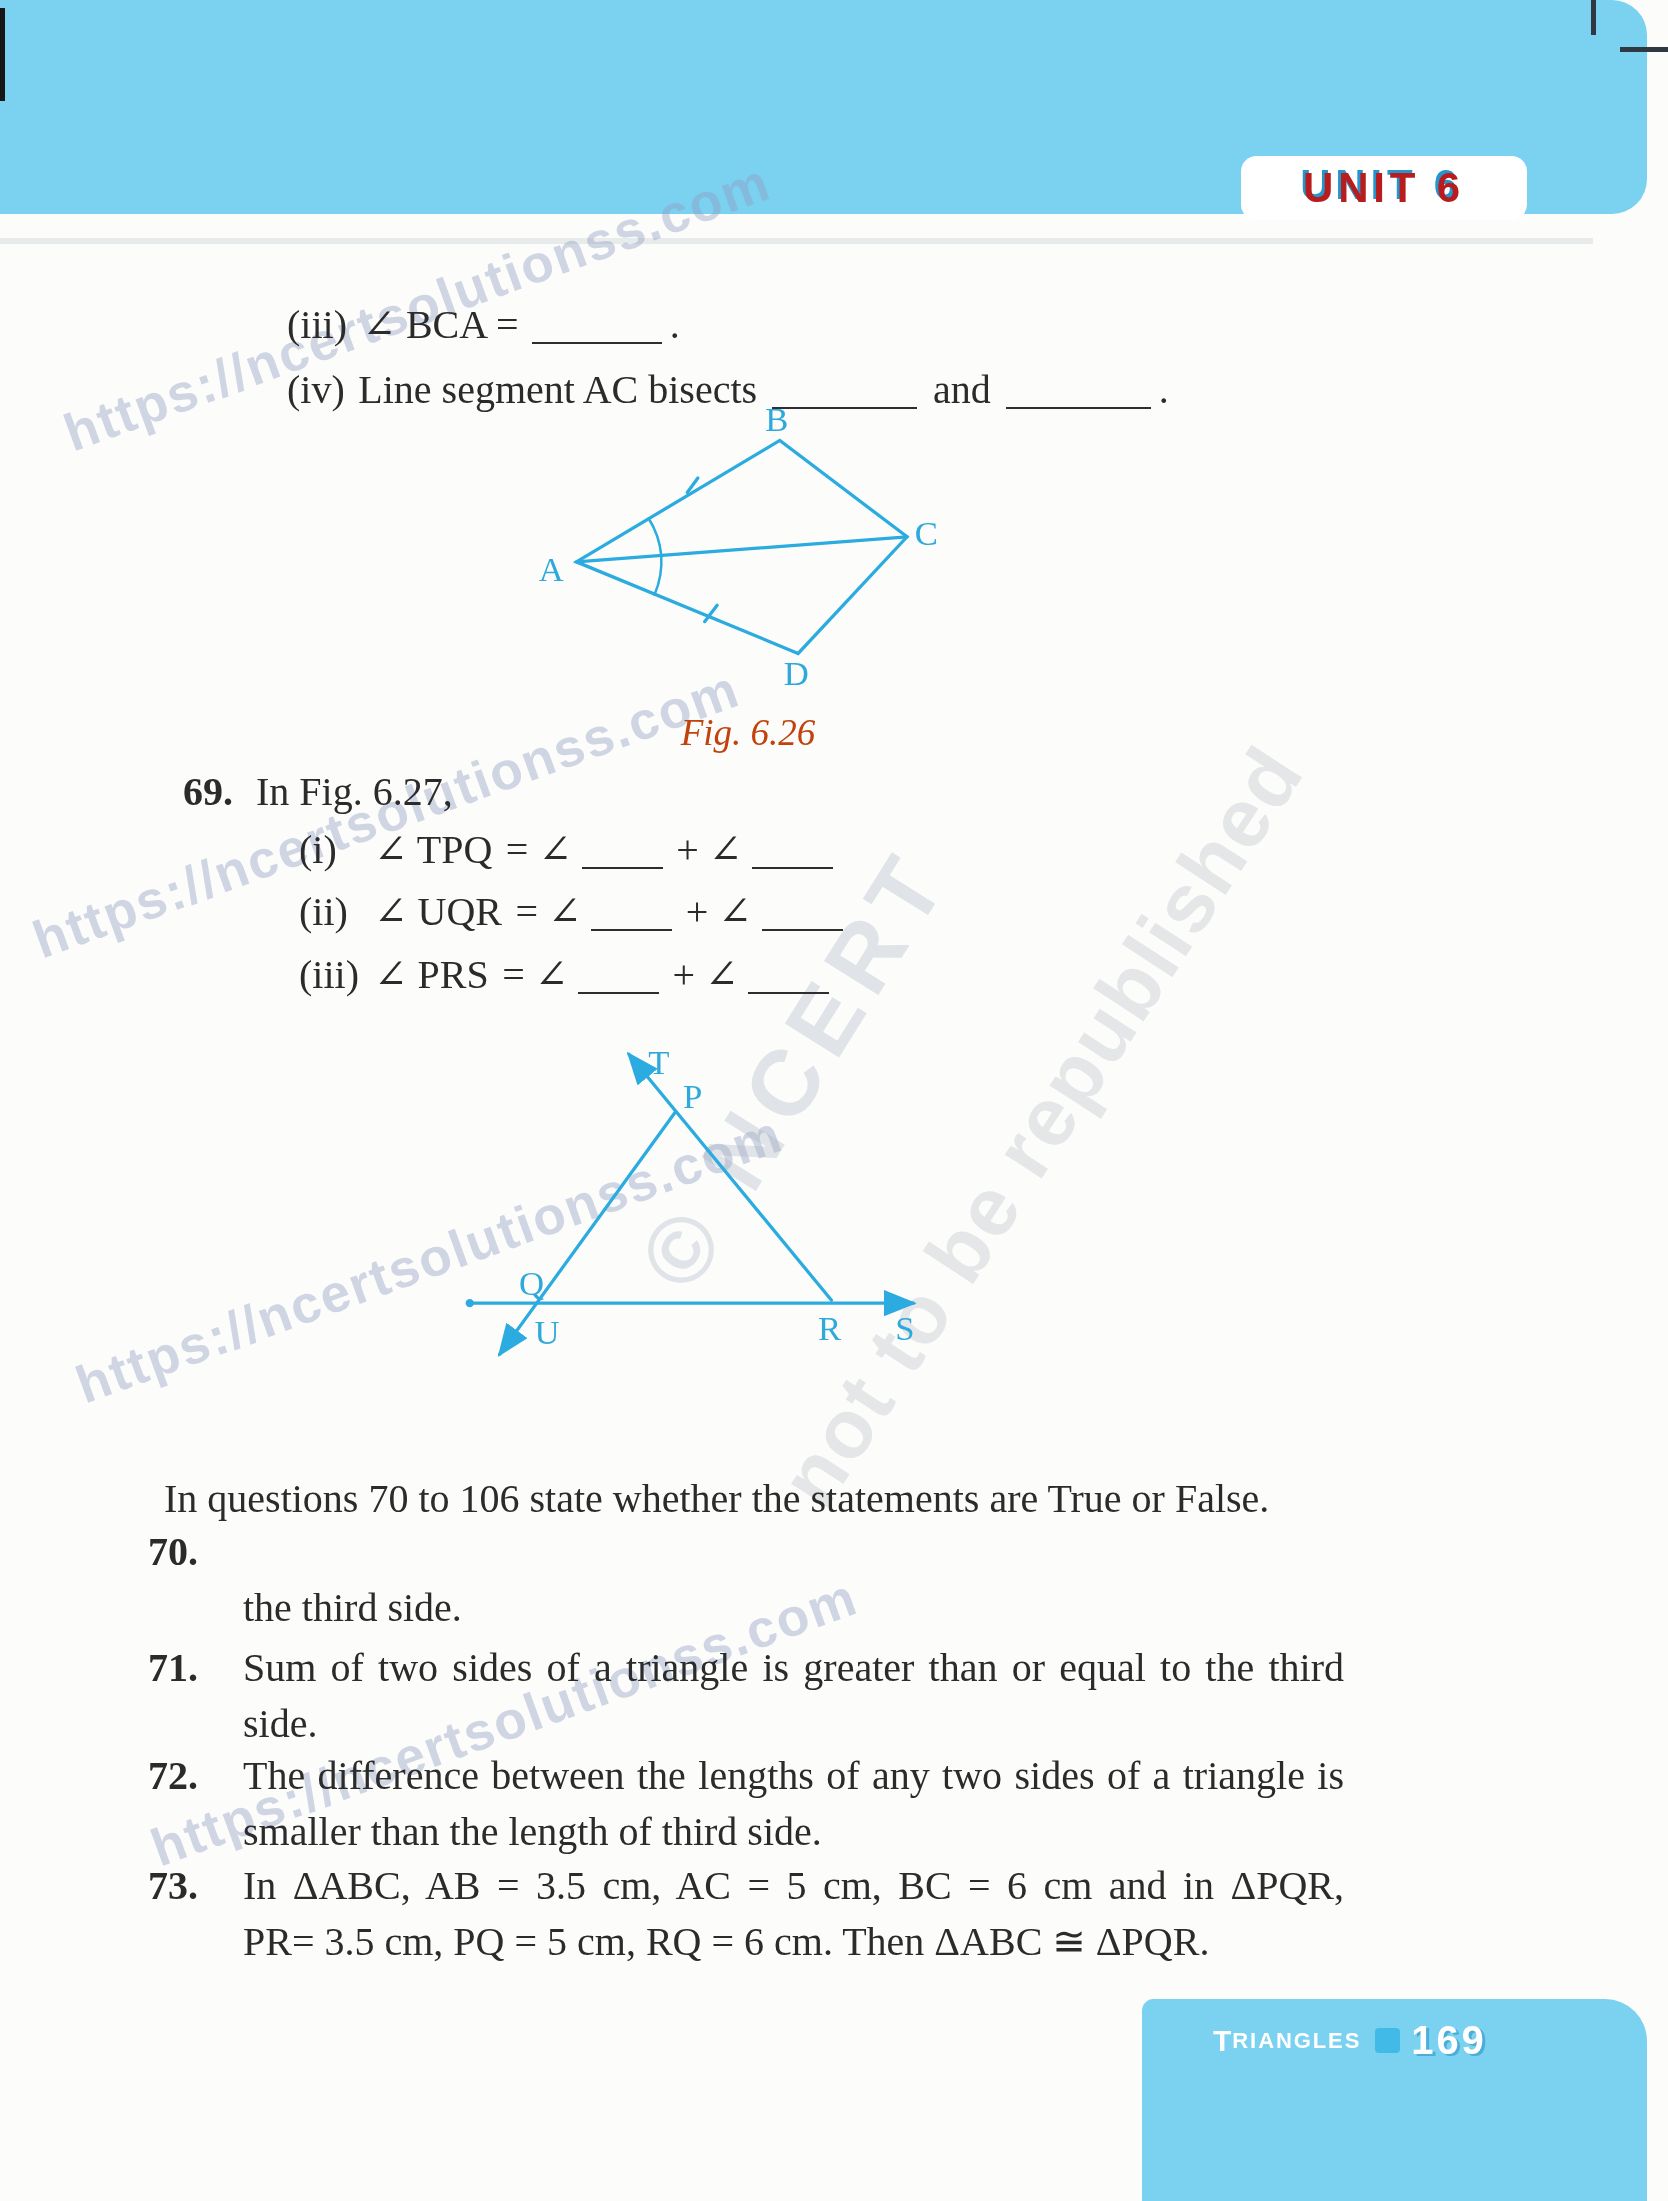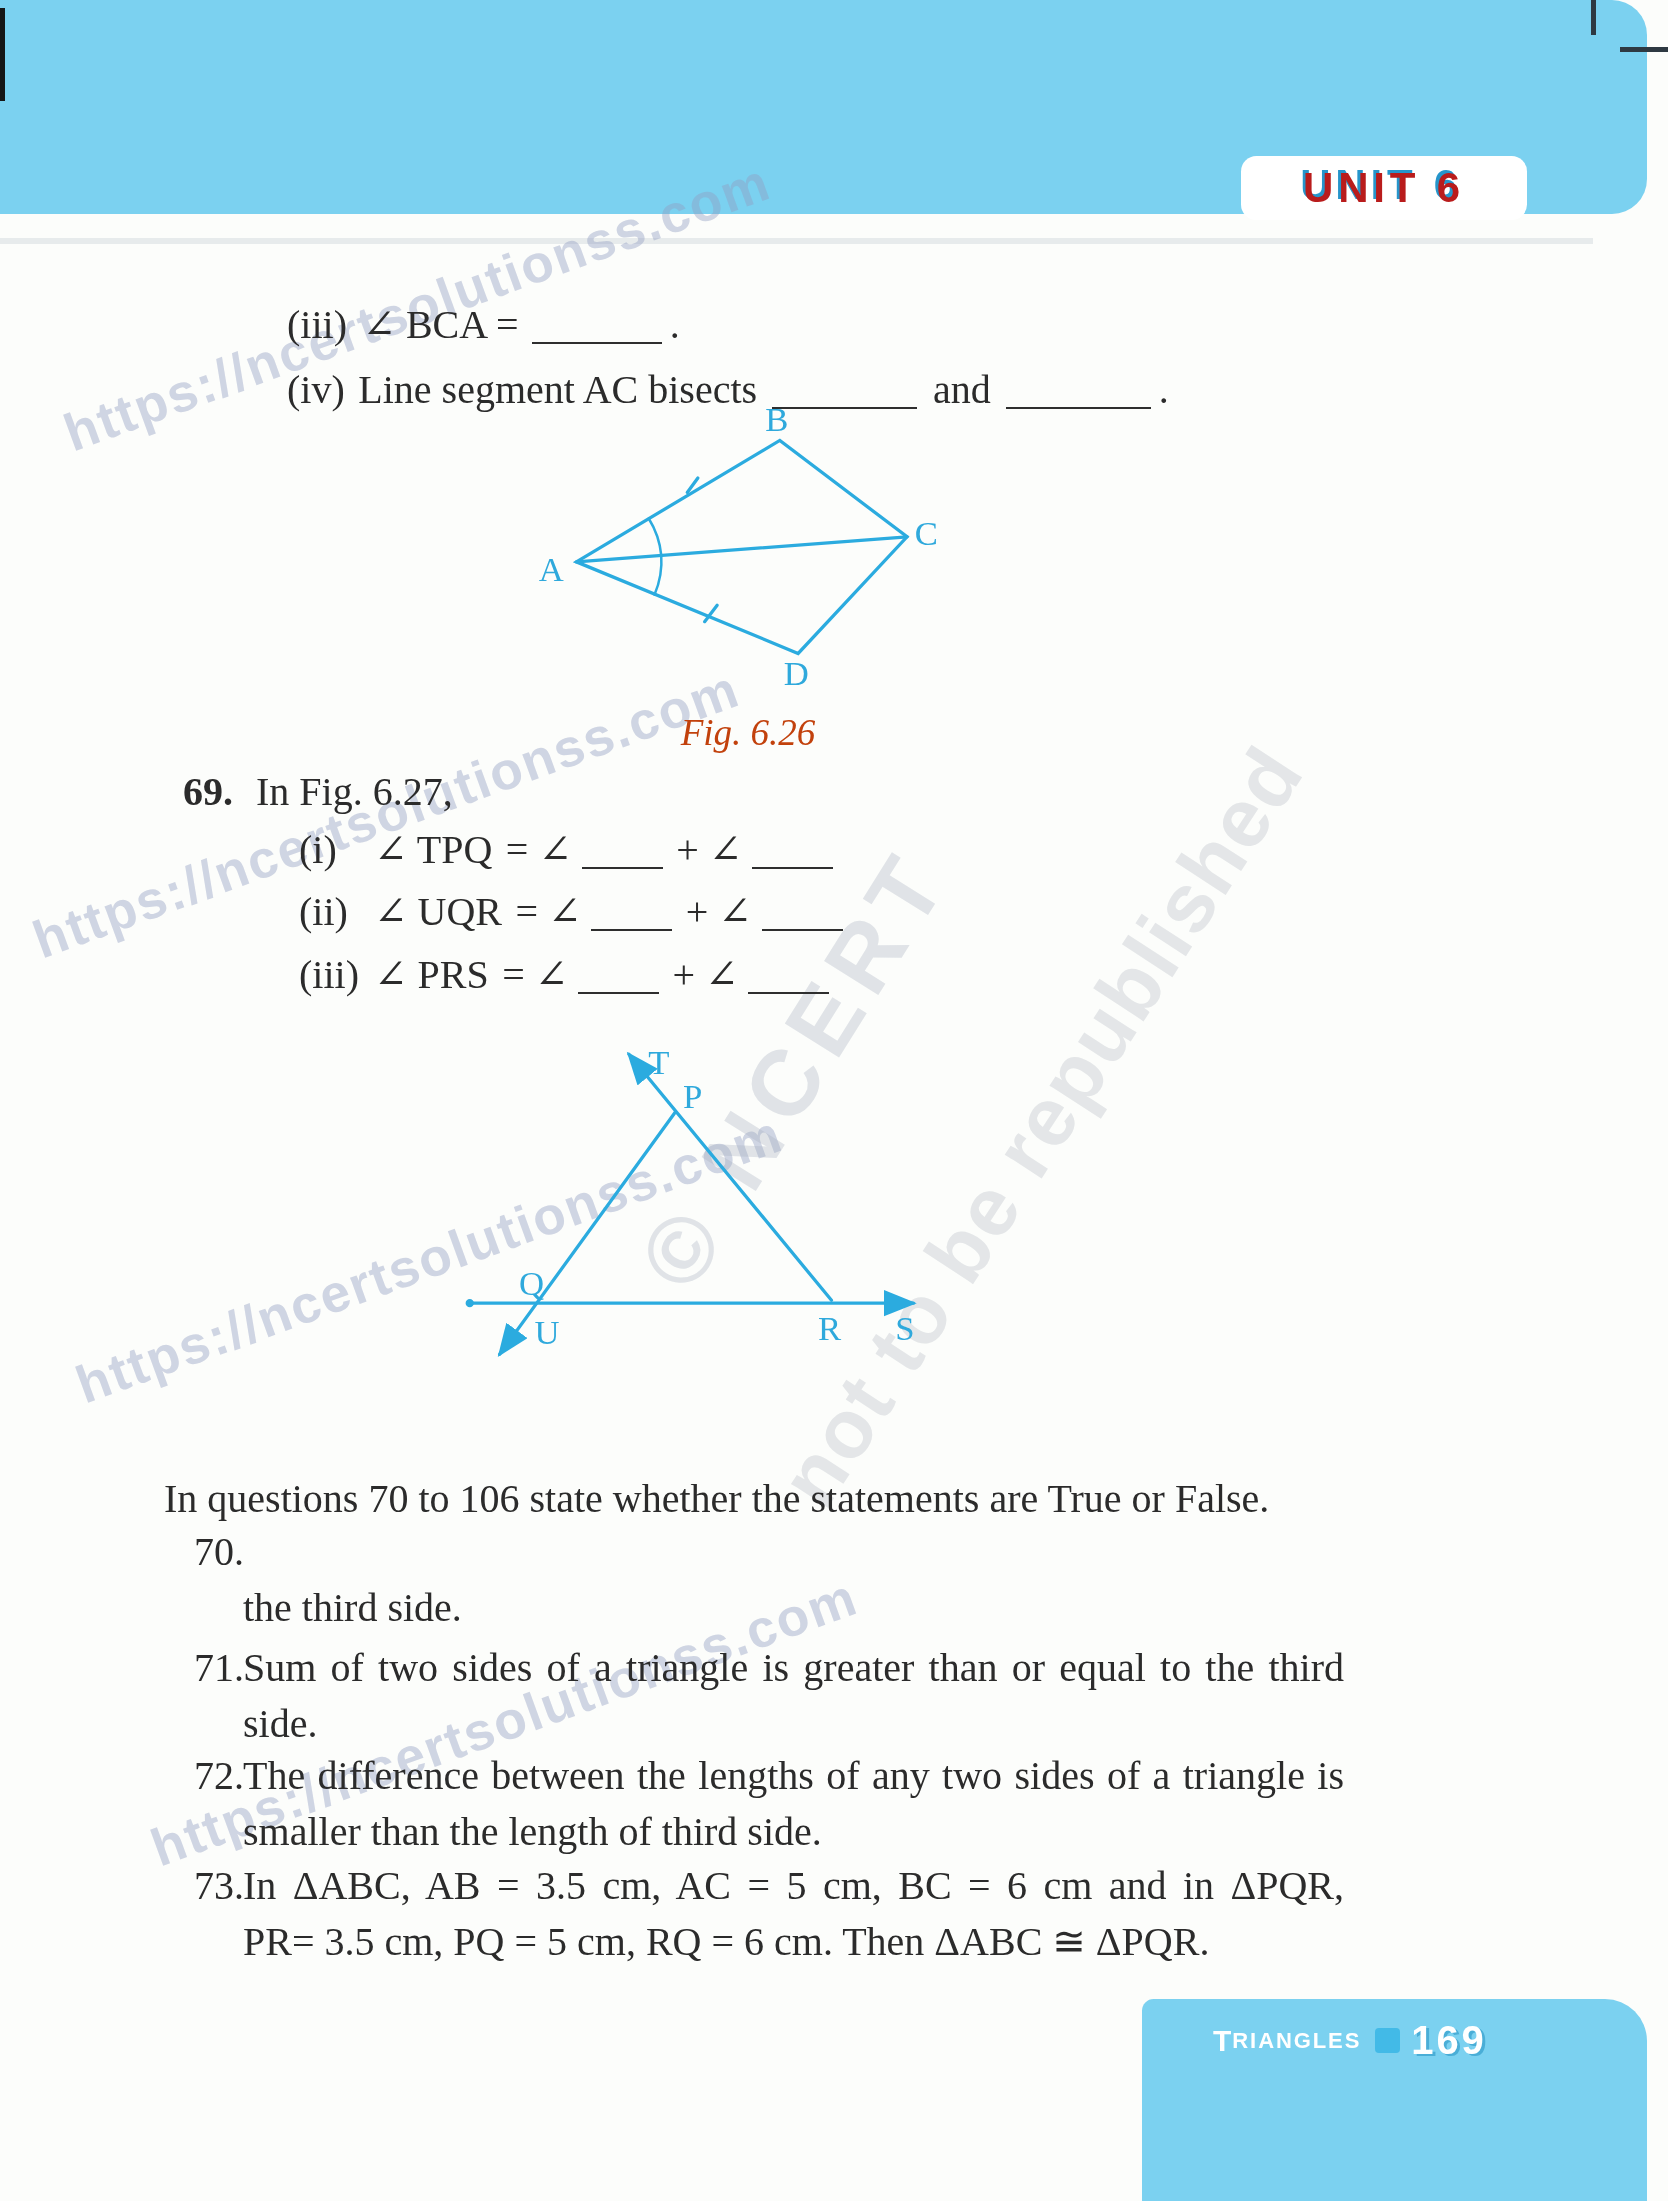--- a/index.html
+++ b/index.html
@@ -51,21 +51,21 @@
   
   .fig{position:absolute;}
   .fig-626{left:521px;top:398px;}
   .fig-627{left:463px;top:1031px;}
   .fig-caption{position:absolute;text-align:center;font-style:italic;font-size:37px;color:#c2410c;}
   .cap-626{left:521px;top:711px;width:454px;}
   .cap-627{left:463px;top:1394px;width:463px;}
   .fig text{font-family:"Liberation Serif","DejaVu Serif",serif;font-size:36px;fill:#2FA9DC;}
   
   .tf-heading{position:absolute;left:164px;top:1475px;font-size:40px;font-weight:normal;}
-  .qn{position:absolute;left:176px;width:68px;font-size:40px;font-weight:normal;text-align:right;}
+  .qn{position:absolute;left:148px;width:68px;font-size:40px;font-weight:bold;}
   .ql{position:absolute;left:243px;width:1101px;font-size:40px;line-height:1.2;}
   .ql.just{text-align:justify;text-align-last:justify;}
   .t1583{top:1528px;} .t1641{top:1584px;}
   .t1703{top:1644px;} .t1761{top:1700px;}
   .t1815{top:1752px;} .t1873{top:1808px;}
   .t1928{top:1862px;} .t1986{top:1918px;}
   
   .footer{position:absolute;left:1142px;top:1999px;width:505px;height:203px;
     background:#7BD1F0;border-radius:11.6px 42px 0 0;}
   .footer-row{position:absolute;left:71px;top:19.3px;display:flex;align-items:center;

